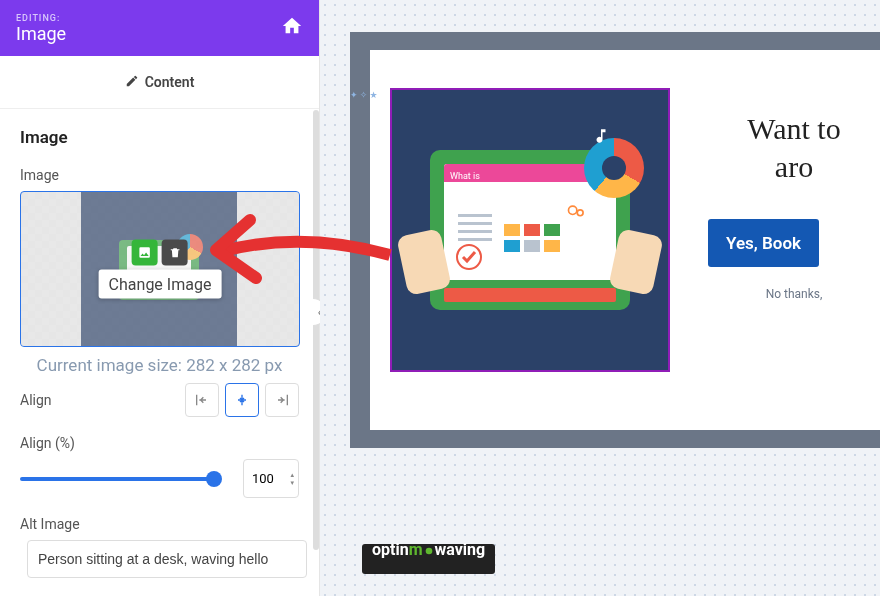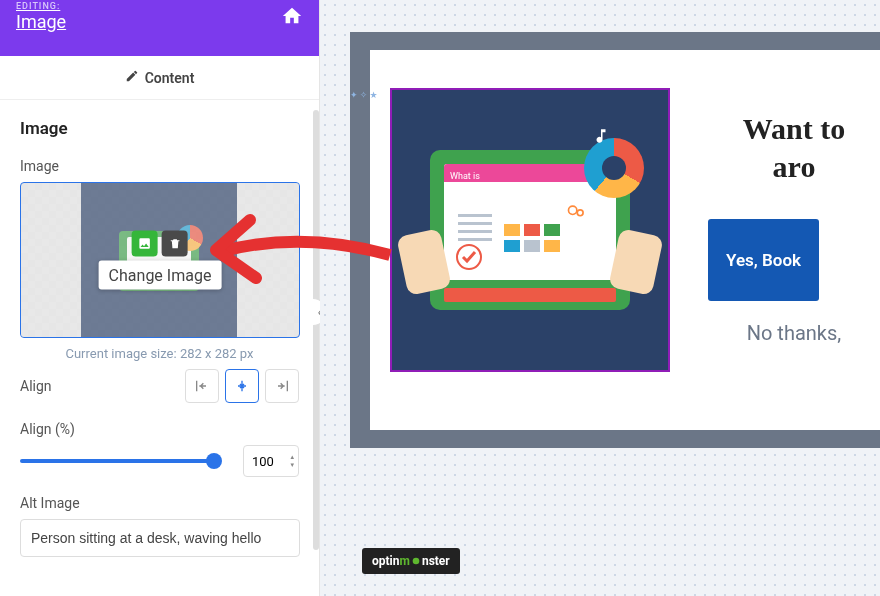--- a/index.html
+++ b/index.html
@@ -1,60 +1,60 @@
 <!DOCTYPE html>
 <html><head>
   <meta charset="utf-8">
   <style>
     * { box-sizing: border-box; margin: 0; padding: 0; }
     body { font-family: -apple-system, BlinkMacSystemFont, "Segoe UI", Roboto, sans-serif; width: 880px; height: 596px; overflow: hidden; background: #fff; position: relative; }
     .sidebar { position: absolute; left: 0; top: 0; width: 320px; height: 596px; background: #fff; border-right: 1px solid #e5e5e5; display: flex; flex-direction: column; }
     .sidebar-scroll { position: absolute; right: 0; top: 110px; width: 6px; height: 440px; background: #ddd; border-radius: 3px; }
-    .header { background: #7c3aed; color: #fff; height: 56px; padding: 24px 16px; display: flex; align-items: flex-end; justify-content: space-between; text-decoration: underline; }
+    .header { background: #7c3aed; color: #fff; height: 56px; padding: 24px 16px; display: flex; align-items: center; justify-content: space-between; }
     .header-left { display: flex; flex-direction: column; }
     .header-editing { font-size: 9px; letter-spacing: 1px; color: #d8c7fb; font-weight: 500; }
     .header-title { font-size: 18px; font-weight: 400; }
     .home-icon { color: #fff; font-size: 20px; }
-    .tabs { display: flex; height: 44px; border-bottom: 1px solid #eee; }
+    .tabs { display: flex; height: 56px; border-bottom: 1px solid #eee; }
     .tab { flex: 1; display: flex; align-items: center; justify-content: center; gap: 6px; font-size: 14px; font-weight: 600; color: #444; cursor: pointer; }
     .tab.inactive { background: #f3f3f3; color: #888; font-weight: 500; }
     .tab .ticon { font-size: 14px; }
     .panel { padding: 18px 20px; flex: 1; }
     .section-title { font-size: 17px; font-weight: 600; color: #222; margin-bottom: 20px; }
     .field-label { font-size: 14px; color: #555; margin-bottom: 8px; }
     .thumb-wrap { position: relative; width: 280px; height: 156px; border: 1px solid #2a73e8; border-radius: 4px; overflow: hidden; margin-bottom: 8px; background: #e6e6e6; }
     .thumb-wrap::before { content: ""; position: absolute; inset: 0; background-image: linear-gradient(45deg,#e9e9e9 25%,transparent 25%),linear-gradient(-45deg,#e9e9e9 25%,transparent 25%),linear-gradient(45deg,transparent 75%,#e9e9e9 75%),linear-gradient(-45deg,transparent 75%,#e9e9e9 75%); background-size: 14px 14px; background-position: 0 0,0 7px,7px -7px,-7px 0; opacity:.6; }
     .thumb-img { position: absolute; left: 60px; top: 0; width: 156px; height: 156px; background: #2b4168; opacity:.65; display: flex; align-items:center; justify-content:center;}
     .thumb-overlay { position: absolute; left: 50%; top: 50%; transform: translate(-50%,-50%); display:flex; flex-direction:column; align-items:center; }
     .thumb-icons { display:flex; gap:4px; margin-bottom:4px;}
     .tb-icon { width:26px; height:26px; border-radius:4px; display:flex; align-items:center; justify-content:center; font-size:14px; color:#fff;}
     .tb-img { background:#35b63a;}
     .tb-trash { background:#4a4a4a;}
     .tooltip { background:#fff; padding:5px 10px; border-radius:3px; font-size:16px; color:#444; box-shadow:0 1px 4px rgba(0,0,0,.2); position:relative;}
     .tooltip::before { content:""; position:absolute; left:50%; top:-5px; transform:translateX(-50%); border:5px solid transparent; border-bottom-color:#fff;}
-    .size-caption { text-align:center; font-size:13px; color:#889ab0; margin-bottom:8px;}
+    .size-caption { text-align:center; font-size:17px; color:#889ab0; margin-bottom:8px;}
     .row { display:flex; align-items:center; justify-content:space-between; margin-bottom:18px;}
     .align-group { display:flex; gap:6px;}
     .align-btn { width:34px; height:34px; border:1px solid #ddd; border-radius:4px; background:#fff; display:flex; align-items:center; justify-content:center; color:#888; cursor:pointer;}
     .align-btn.active { border-color:#2a73e8; color:#2a73e8;}
     .slider-track { width:195px; height:4px; background:#2a73e8; border-radius:2px; position:relative;}
     .slider-thumb { position:absolute; right:-7px; top:50%; transform:translateY(-50%); width:16px; height:16px; border-radius:50%; background:#2a73e8;}
-    .num-input { width:56px; height:32px; border:1px solid #ddd; border-radius:4px; display:flex; align-items:center; justify-content:space-between; padding:0 4px 0 8px; font-size:13px;}
+    .num-input { width:56px; height:39px; border:1px solid #ddd; border-radius:4px; display:flex; align-items:center; justify-content:space-between; padding:0 4px 0 8px; font-size:13px;}
     .spin { display:flex; flex-direction:column; gap:1px; font-size:7px; color:#888;}
-    .text-input { width:280px; height:38px; border:1px solid #ddd; border-radius:4px; padding:0 10px; font-size:14px; color:#444;}
+    .text-input { width:280px; height:38px; border:1px solid #ddd; border-radius:4px; padding:0 10px; font-size:14px; color:#444;margin-left:7px;}
     .collapse-handle { position:absolute; left:313px; top:298px; width:14px; height:28px; background:#fff; border:1px solid #ddd; border-left:none; border-radius:0 14px 14px 0; display:flex; align-items:center; justify-content:center; font-size:11px; color:#666;}
     .canvas { position:absolute; left:320px; top:0; width:560px; height:596px; background:#f0f3f7; background-image: radial-gradient(#cdd7e5 1px, transparent 1px); background-size:10px 10px;}
     .campaign { position:absolute; left:30px; top:32px; right:0; height:416px; background:#6b7687;}
     .campaign-inner { position:absolute; left:20px; top:18px; right:0; bottom:18px; background:#fff; display:flex;}
     .hero-box { margin:38px 0 0 20px; width:280px; height:284px; border:2px solid #901db7; background:#2b4168; display:flex; align-items:center; justify-content:center;}
     .hero-right { flex:1; padding:60px 0 0 38px; color:#222;}
-    .hero-head { font-family: Georgia, 'Times New Roman', serif; font-size:30px; font-weight:700; line-height:1.25; text-align:center;}
-    .cta { margin:34px 0 0 0; display:inline-block; background:#1458b3; color:#fff; padding:31px 18px; font-size:17px; font-weight:600; border-radius:3px;}
-    .nothanks { margin-top:20px; font-size:20px; color:#6b7687; text-align:center;}
-    .brand-chip { position:absolute; left:42px; bottom:22px; height:26px; padding:8px 10px; background:#222; color:#fff; border-radius:3px; display:flex; align-items:center; font-size:12px; font-weight:700;}
+    .hero-head { font-family: Georgia, 'Times New Roman', serif; font-size:30px; font-weight:400; line-height:1.25; text-align:center;}
+    .cta { margin:34px 0 0 0; display:inline-block; background:#1458b3; color:#fff; padding:14px 18px; font-size:17px; font-weight:600; border-radius:3px;}
+    .nothanks { margin-top:20px; font-size:12px; color:#6b7687; text-align:center;}
+    .brand-chip { position:absolute; left:42px; bottom:22px; height:26px; padding:15px 10px; background:#222; color:#fff; border-radius:3px; display:flex; align-items:flex-end; font-size:16px; font-weight:700;}
     .brand-chip .m { color:#5fb82f;}
     .mini-illus { width:100px; height:80px; position:relative;}
     .arrow { position:absolute; left:210px; top:180px; z-index:50;}
     
     .tablet { width:200px; height:160px; background:#3fa24e; border-radius:10px; position:relative;}
     .tablet-inner { position:absolute; left:14px; top:14px; right:14px; bottom:30px; background:#fff; border-radius:3px;}
     .tab-top { height:18px; background:#ec4899; border-radius:3px 3px 0 0;}
     .hand { width:44px; height:60px; background:#f7d9b5; border-radius:10px; position:absolute;}
     .hand.l { left:-28px; bottom:18px; transform:rotate(-12deg);}
     .hand.r { right:-28px; bottom:18px; transform:rotate(12deg);}
@@ -227,15 +227,15 @@
     </div>
   </div>
   <div class="brand-chip">
     <span>optin</span>
       <span class="m">m</span>
       <span style="position:relative;">
       <svg width="12" height="10" viewBox="0 0 24 24" style="vertical-align:-1px" fill="#5fb82f">
           <circle cx="12" cy="12" r="8"></circle>
         </svg>
     </span>
-      <span>nster</span>
+      <span>waving</span>
   </div>
 </div>
 
 </body></html>

